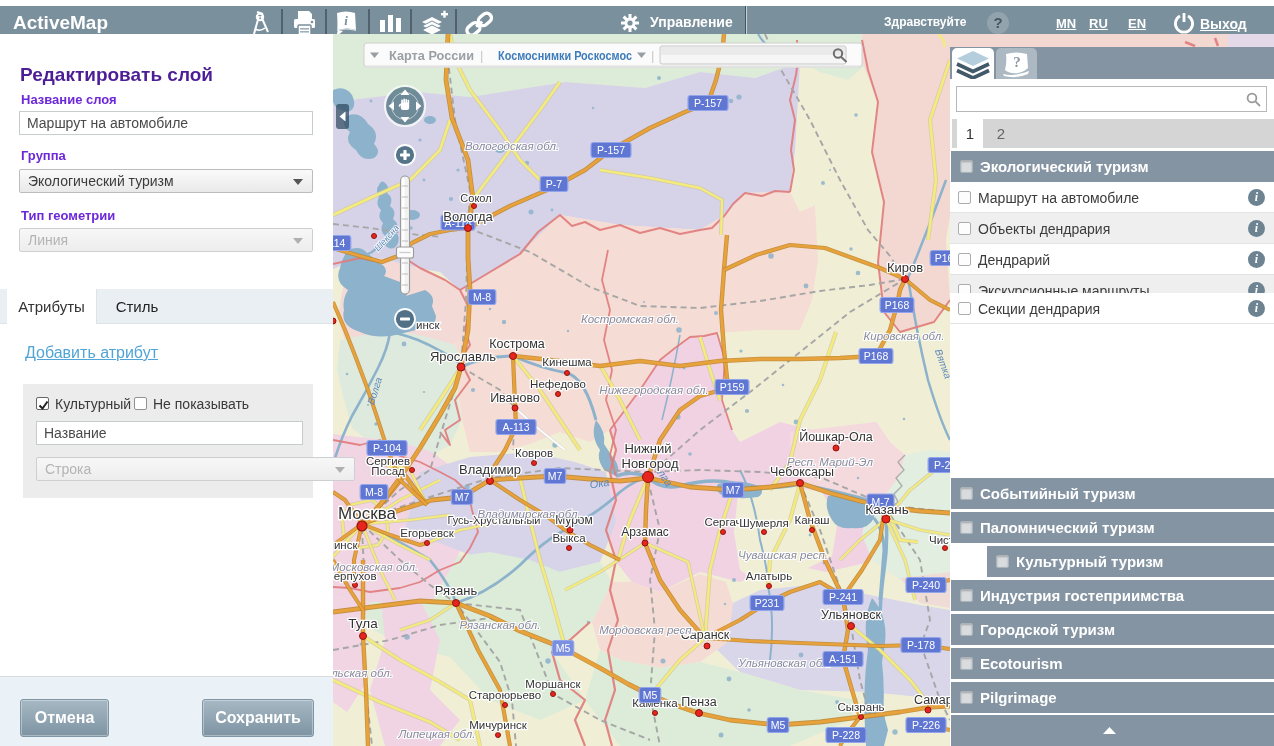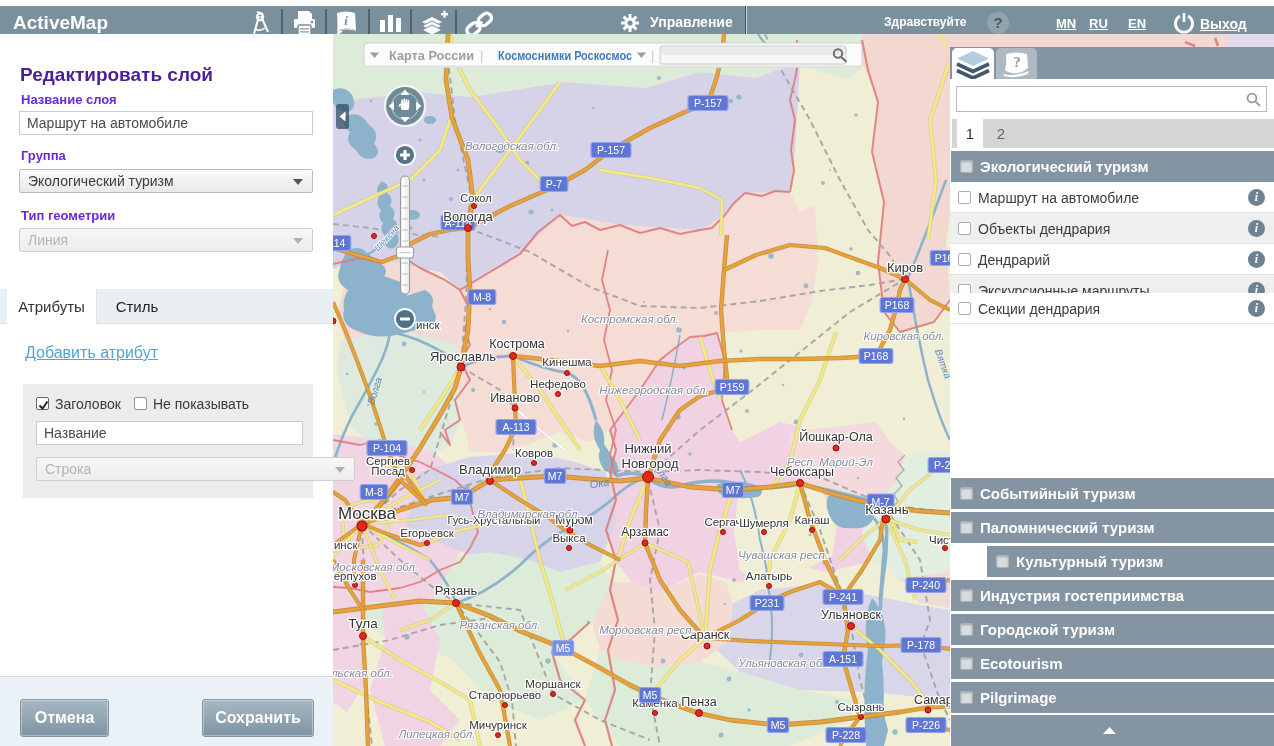--- a/index.html
+++ b/index.html
@@ -702,21 +702,21 @@
       <div class="lp-select dis" style="top:194px">Линия<div class="sel-arrow"></div></div>
       <div id="tabzone">
         <div id="tab-attr">Атрибуты</div>
         <div id="tab-style">Стиль</div>
       </div>
       <div id="addattr">Добавить атрибут</div>
       <div id="graybox">
         <div class="cbox" style="left:13px; top:13px; border-color:#666;"><svg width="13" height="13" viewBox="0 0 13 13">
             <path d="M2.5 6.5 L5.5 9.5 L10.5 2.5" stroke="#222" stroke-width="2" fill="none"></path>
           </svg></div>
-        <div class="cbx-lbl" style="left:32px; top:12px;">Заголовок</div>
+        <div class="cbx-lbl" style="left:32px; top:12px;">Культурный</div>
         <div class="cbox" style="left:111px; top:13px;"></div>
         <div class="cbx-lbl" style="left:130px; top:12px;">Не показывать</div>
         <div class="lp-input" style="left:13px; top:37px; width:267px; line-height:22px;">Название</div>
         <div class="lp-select dis" style="left:13px; top:73px; width:319px;">Строка<div class="sel-arrow"></div></div>
       </div>
       <div id="lp-footer">
         <div class="btn" style="left:20px; width:89px; line-height:36px;">Отмена</div>
         <div class="btn" style="left:202px; width:112px; line-height:36px;">Сохранить</div>
       </div>
     </div>

